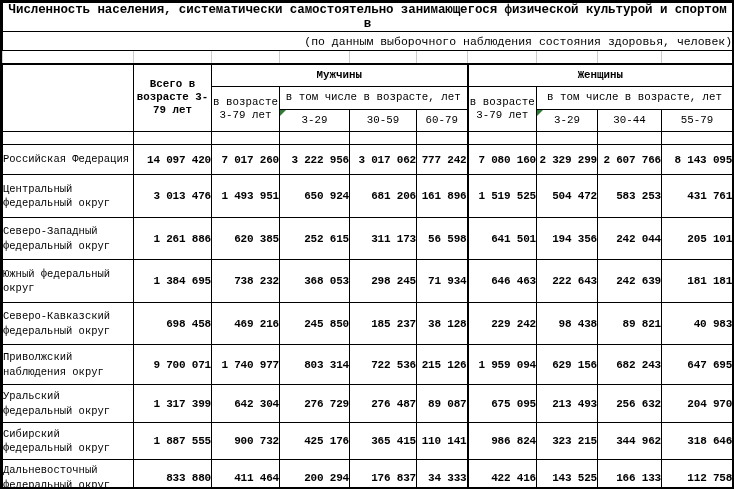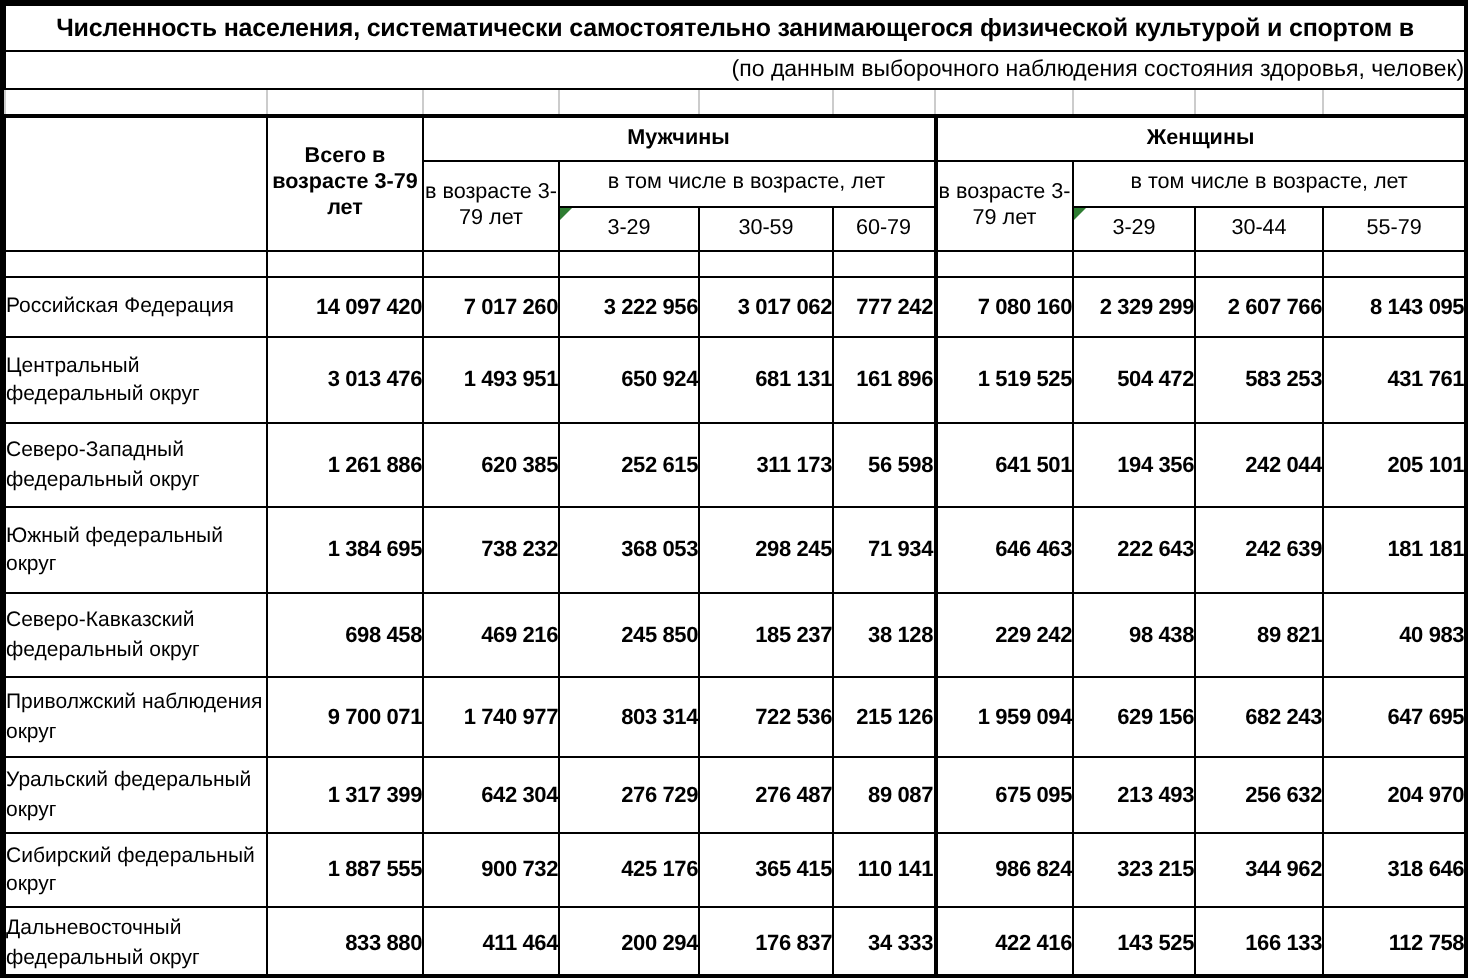--- a/index.html
+++ b/index.html
@@ -1,19 +1,19 @@
 <!DOCTYPE html>
 <html><head>
 <meta charset="utf-8">
 <style>
   html,body{margin:0;padding:0;background:#ffffff;}
   .sheet{
     position:relative;width:734px;height:489px;box-sizing:border-box;
     border:2px solid #000;background:#fff;
-    font-family:Liberation Sans, sans-serif;color:#000;overflow:hidden;
+    font-family:Liberation Mono, monospace;color:#000;overflow:hidden;
   }
   table.grid{border-collapse:collapse;table-layout:fixed;width:730px;height:485px;}
   table.grid td{border:1px solid #000;padding:0;overflow:hidden;vertical-align:middle;}
   .title-cell{font-weight:bold;font-size:12.5px;text-align:center;letter-spacing:-0.1px;}
   .subtitle-cell{font-size:11.5px;text-align:right;}
   tr.spacer td{
     border-top:1px solid #8f8f8f;border-bottom:2px solid #000;
     border-left:1px solid #cccccc;border-right:1px solid #cccccc;
   }
   tr.hdr-top td{border-top-width:2px;}
@@ -121,21 +121,21 @@
           <td class="num bl-thick">7 080 160</td>
           <td class="num">2 329 299</td>
           <td class="num">2 607 766</td>
           <td class="num">8 143 095</td>
         </tr>
         <tr style="height: 43px;">
           <td class="region">Центральный федеральный округ</td>
           <td class="num">3 013 476</td>
           <td class="num">1 493 951</td>
           <td class="num">650 924</td>
-          <td class="num">681 131</td>
+          <td class="num">681 206</td>
           <td class="num">161 896</td>
           <td class="num bl-thick">1 519 525</td>
           <td class="num">504 472</td>
           <td class="num">583 253</td>
           <td class="num">431 761</td>
         </tr>
         <tr style="height: 42px;">
           <td class="region">Северо-Западный федеральный округ</td>
           <td class="num">1 261 886</td>
           <td class="num">620 385</td>

